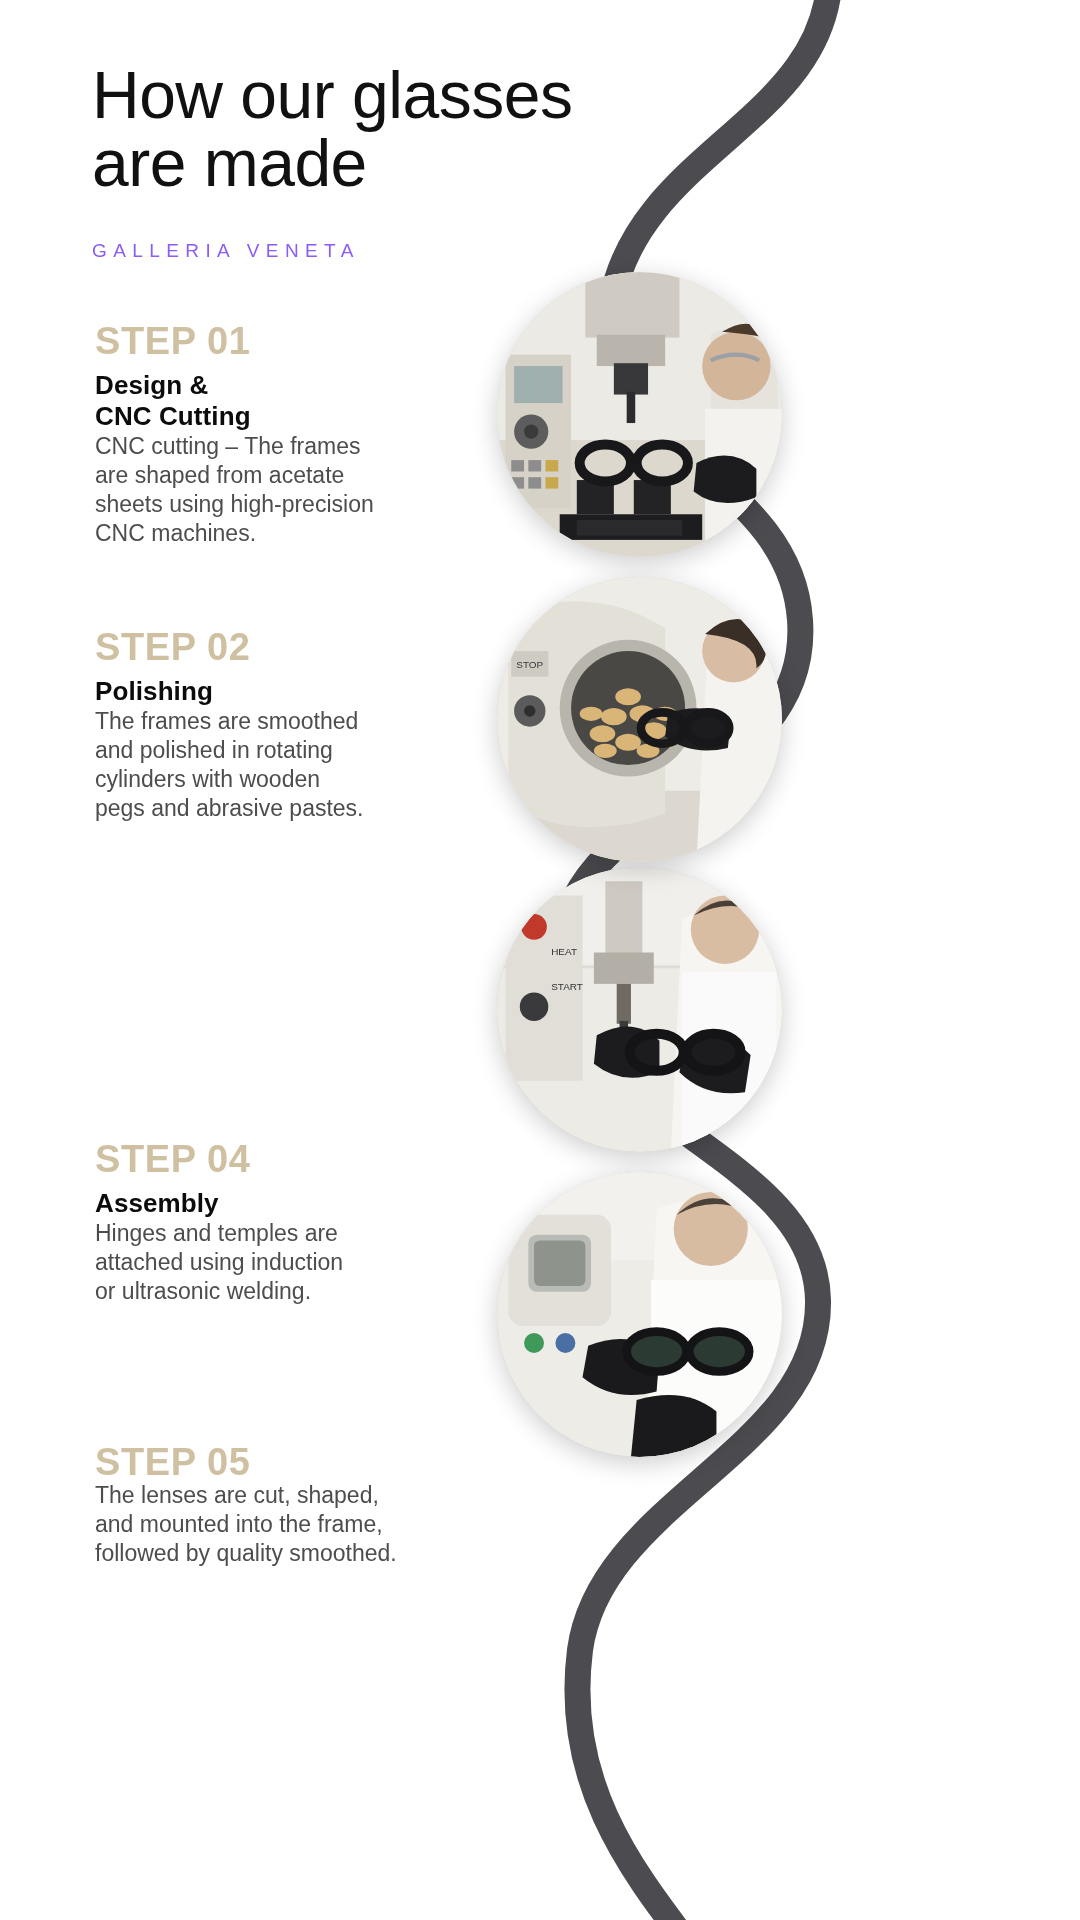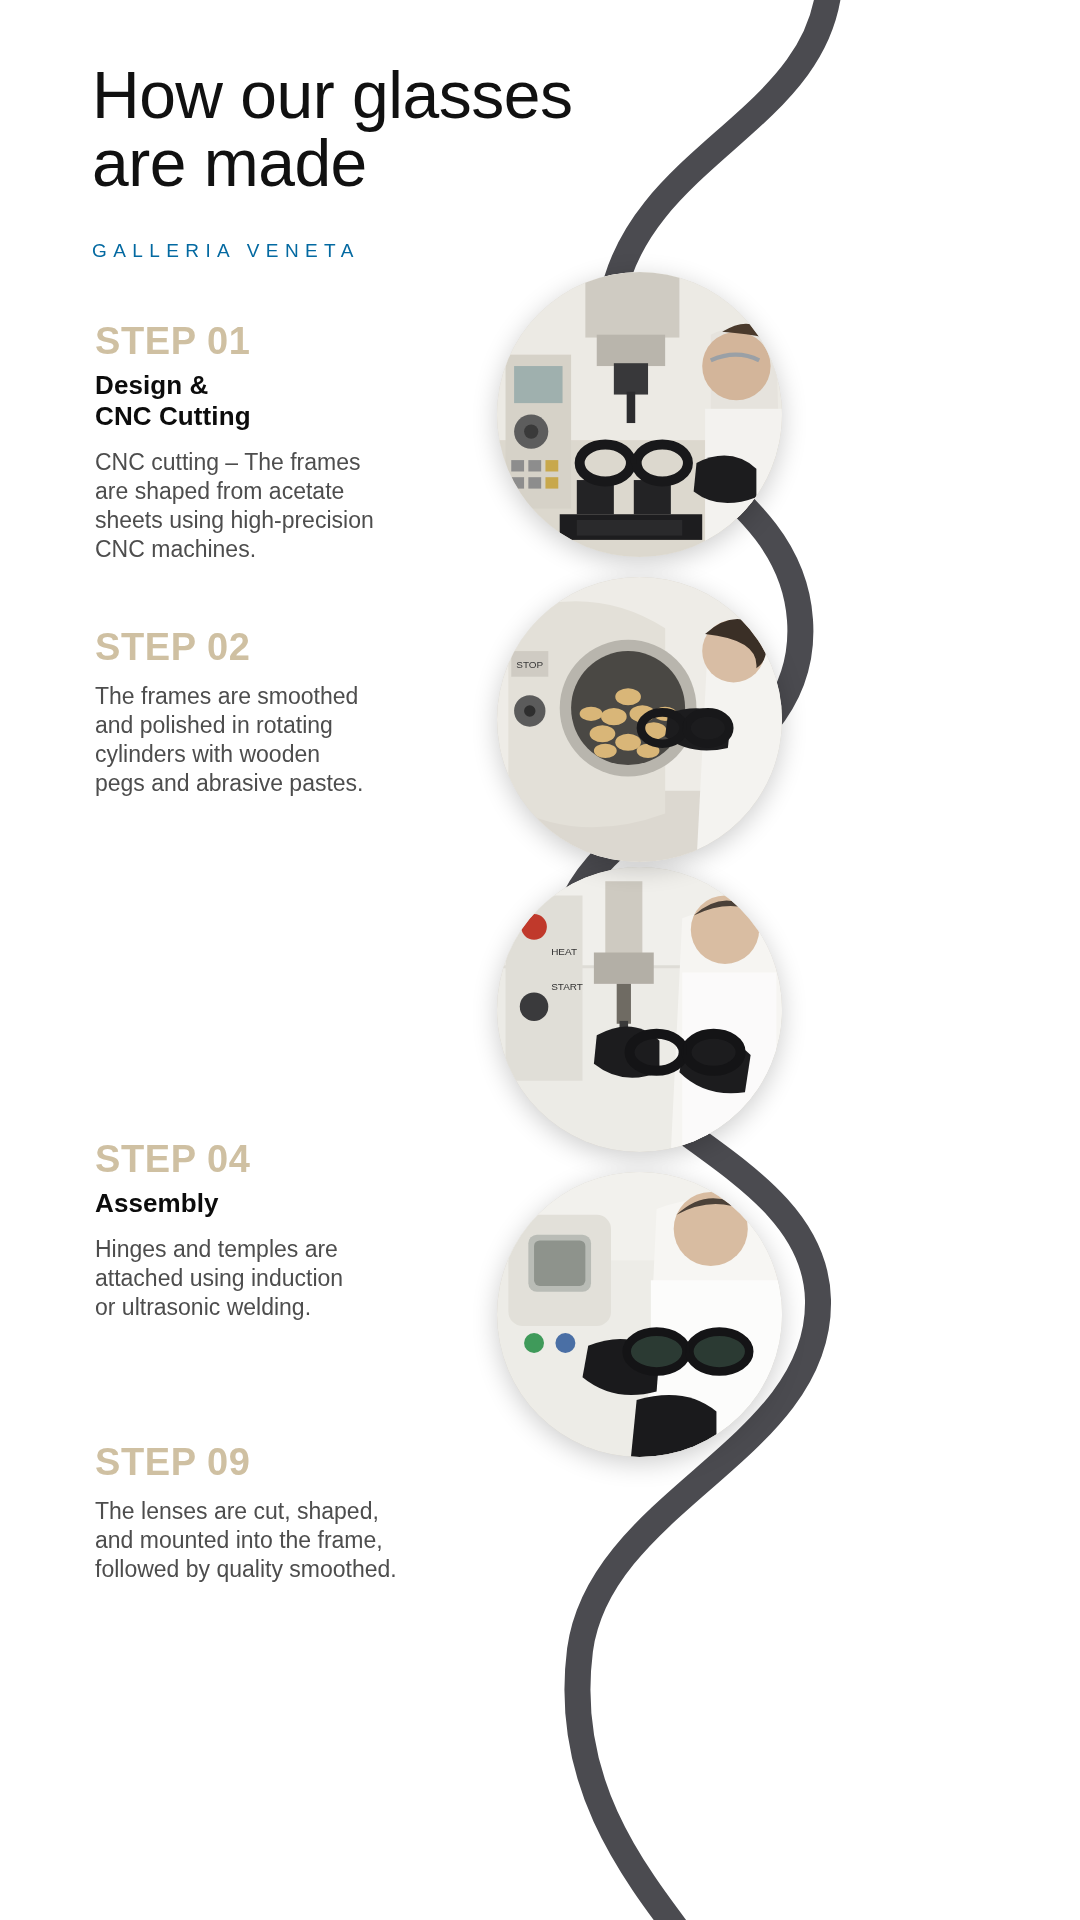--- a/index.html
+++ b/index.html
@@ -24,21 +24,21 @@
     line-height:1.03;
     font-weight:400;
     letter-spacing:-0.5px;
     color:#111111;
     white-space:pre-line;
   }
   .brand {
     margin-top:42px;
     font-size:19px;
     letter-spacing:6.4px;
-    color:#0369a1;
+    color:#8b5cf6;
     font-weight:400;
   }
 
   
   .steps { position:absolute; left:0; top:0; width:1080px; height:1920px; z-index:3; }
   .step { position:absolute; left:95px; width:400px; }
   .step-label {
     font-size:38px;
     font-weight:700;
     color:#cfc0a2;
@@ -48,21 +48,20 @@
   .step-heading {
     margin-top:10px;
     font-size:26px;
     font-weight:700;
     color:#0c0c0c;
     line-height:1.2;
     letter-spacing:0.1px;
     white-space:pre-line;
   }
   .step-body {
-    margin-top:16px;
     font-size:23px;
     line-height:1.26;
     color:#4d4d4d;
     white-space:pre-line;
     font-weight:400;
   }
   .s1 { top:322px; }
   .s2 { top:628px; }
   .s3 { top:1140px; }
   .s4 { top:1443px; }
@@ -280,35 +279,36 @@
       <div class="step-heading">Design &amp;
 CNC Cutting</div>
       <div class="step-body">CNC cutting – The frames
 are shaped from acetate
 sheets using high-precision
 CNC machines.</div>
     </div>
 
     <div class="step s2">
       <div class="step-label">STEP 02</div>
+      <div class="step-heading">Polishing</div>
       <div class="step-body">The frames are smoothed
 and polished in rotating
 cylinders with wooden
 pegs and abrasive pastes.</div>
     </div>
 
     <div class="step s3">
       <div class="step-label">STEP 04</div>
       <div class="step-heading">Assembly</div>
       <div class="step-body">Hinges and temples are
 attached using induction
 or ultrasonic welding.</div>
     </div>
 
     <div class="step s4">
-      <div class="step-label">STEP 09</div>
+      <div class="step-label">STEP 05</div>
       <div class="step-body">The lenses are cut, shaped,
 and mounted into the frame,
 followed by quality smoothed.</div>
     </div>
 
   </div>
 </div>
 
 </body></html>

